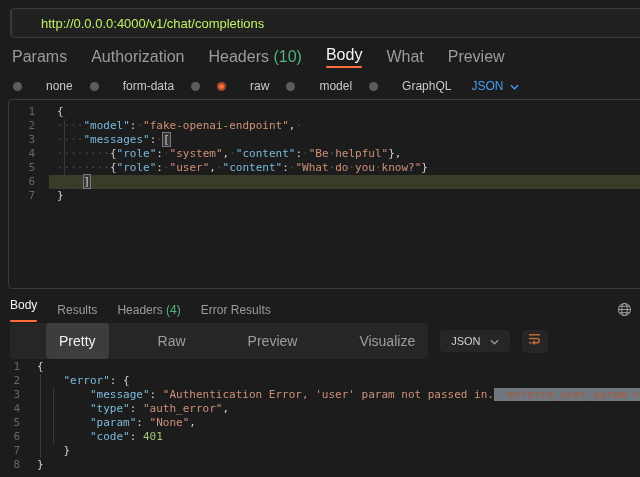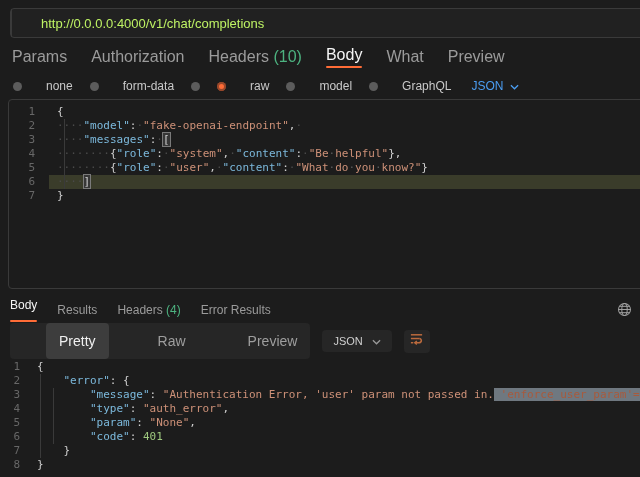--- a/index.html
+++ b/index.html
@@ -203,20 +203,21 @@
       </svg>
     </span>
   </span>
 </div>
 
 <div class="resp-toolbar">
   <div class="segmented">
     <span class="seg active">Pretty</span>
     <span class="seg">Raw</span>
     <span class="seg">Preview</span>
+    <span class="seg">Visualize</span>
   </div>
   <div class="json-btn">
     <span>JSON</span>
     <span><svg width="9" height="6" viewBox="0 0 10 6">
           <polyline points="1,1 5,5 9,1" fill="none" stroke="#9a9a9a" stroke-width="1.4"></polyline>
         </svg></span>
   </div>
   <div class="wrap-btn">
     <span>
       <svg width="15" height="14" viewBox="0 0 16 15" fill="none" stroke="#bb6a3d" stroke-width="1.6">

